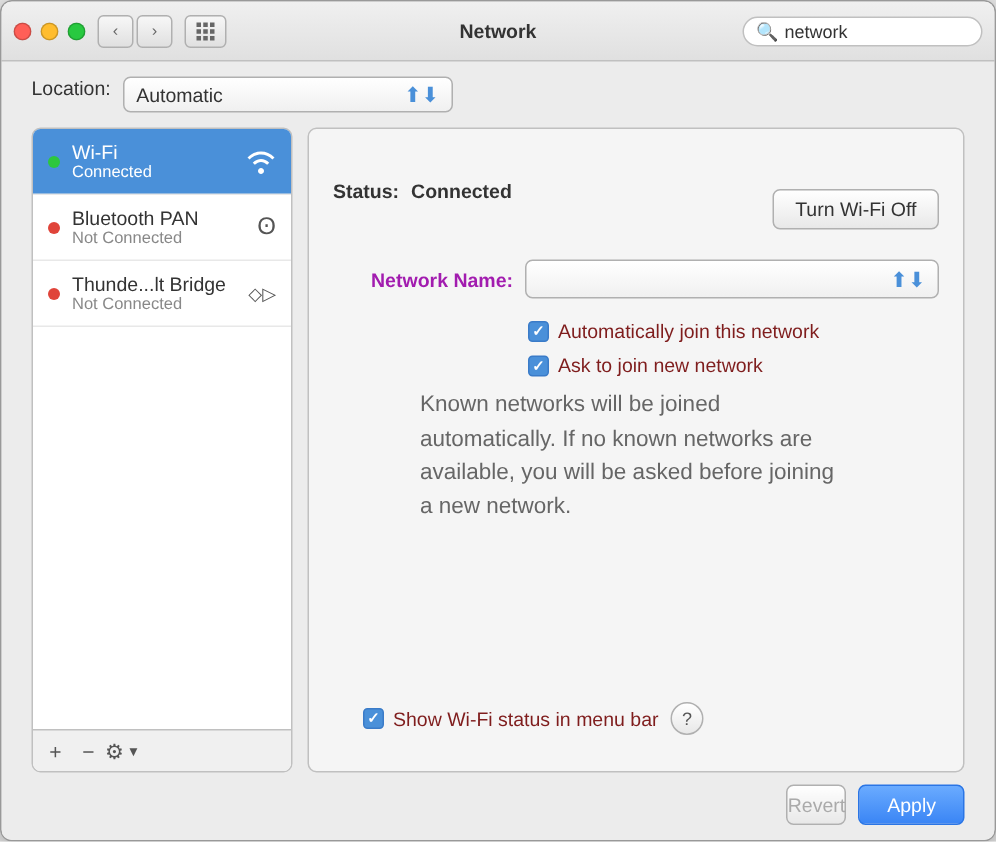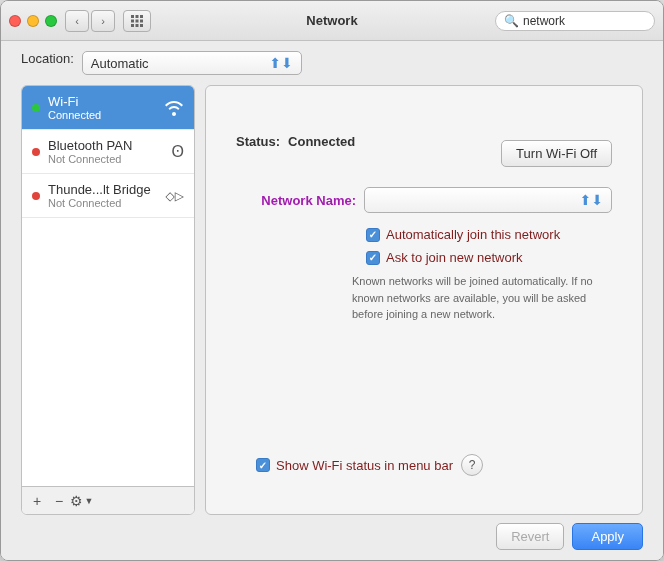--- a/index.html
+++ b/index.html
@@ -247,21 +247,21 @@
       font-size: 12px;
       color: #555;
     }
 
     
     .detail-panel {
       flex: 1;
       background: #f5f5f5;
       border: 1px solid #c0c0c0;
       border-radius: 6px;
-      padding: 30px;
+      padding: 16px;
       display: flex;
       flex-direction: column;
     }
 
     .status-row {
       display: flex;
       align-items: center;
       margin-bottom: 20px;
       gap: 8px;
     }
@@ -337,22 +337,22 @@
       color: #fff;
       font-size: 10px;
       font-weight: bold;
     }
     .checkbox-label {
       font-size: 13px;
       color: #7f1d1d;
     }
 
     .info-text {
-      margin-left: 116px;
-      font-size: 11px;
+      margin-left: 58px;
+      font-size: 15px;
       color: #666;
       line-height: 1.5;
       max-width: 280px;
       margin-bottom: 8px;
     }
 
     .spacer { flex: 1; }
 
     
     .bottom-bar {
@@ -395,21 +395,21 @@
       display: flex;
       justify-content: flex-end;
       align-items: center;
       padding: 8px 20px 10px;
       gap: 8px;
     }
     .revert-btn {
       background: linear-gradient(to bottom, #fff, #e8e8e8);
       border: 1px solid #b0b0b0;
       border-radius: 5px;
-      padding: 5px 14px;
+      padding: 5px 0;
       font-size: 13px;
       color: #aaa;
       cursor: default;
     }
     .apply-btn {
       background: linear-gradient(to bottom, #6aabff, #3a85f5);
       border: 1px solid #2a75e5;
       border-radius: 5px;
       padding: 5px 18px;
       font-size: 13px;

